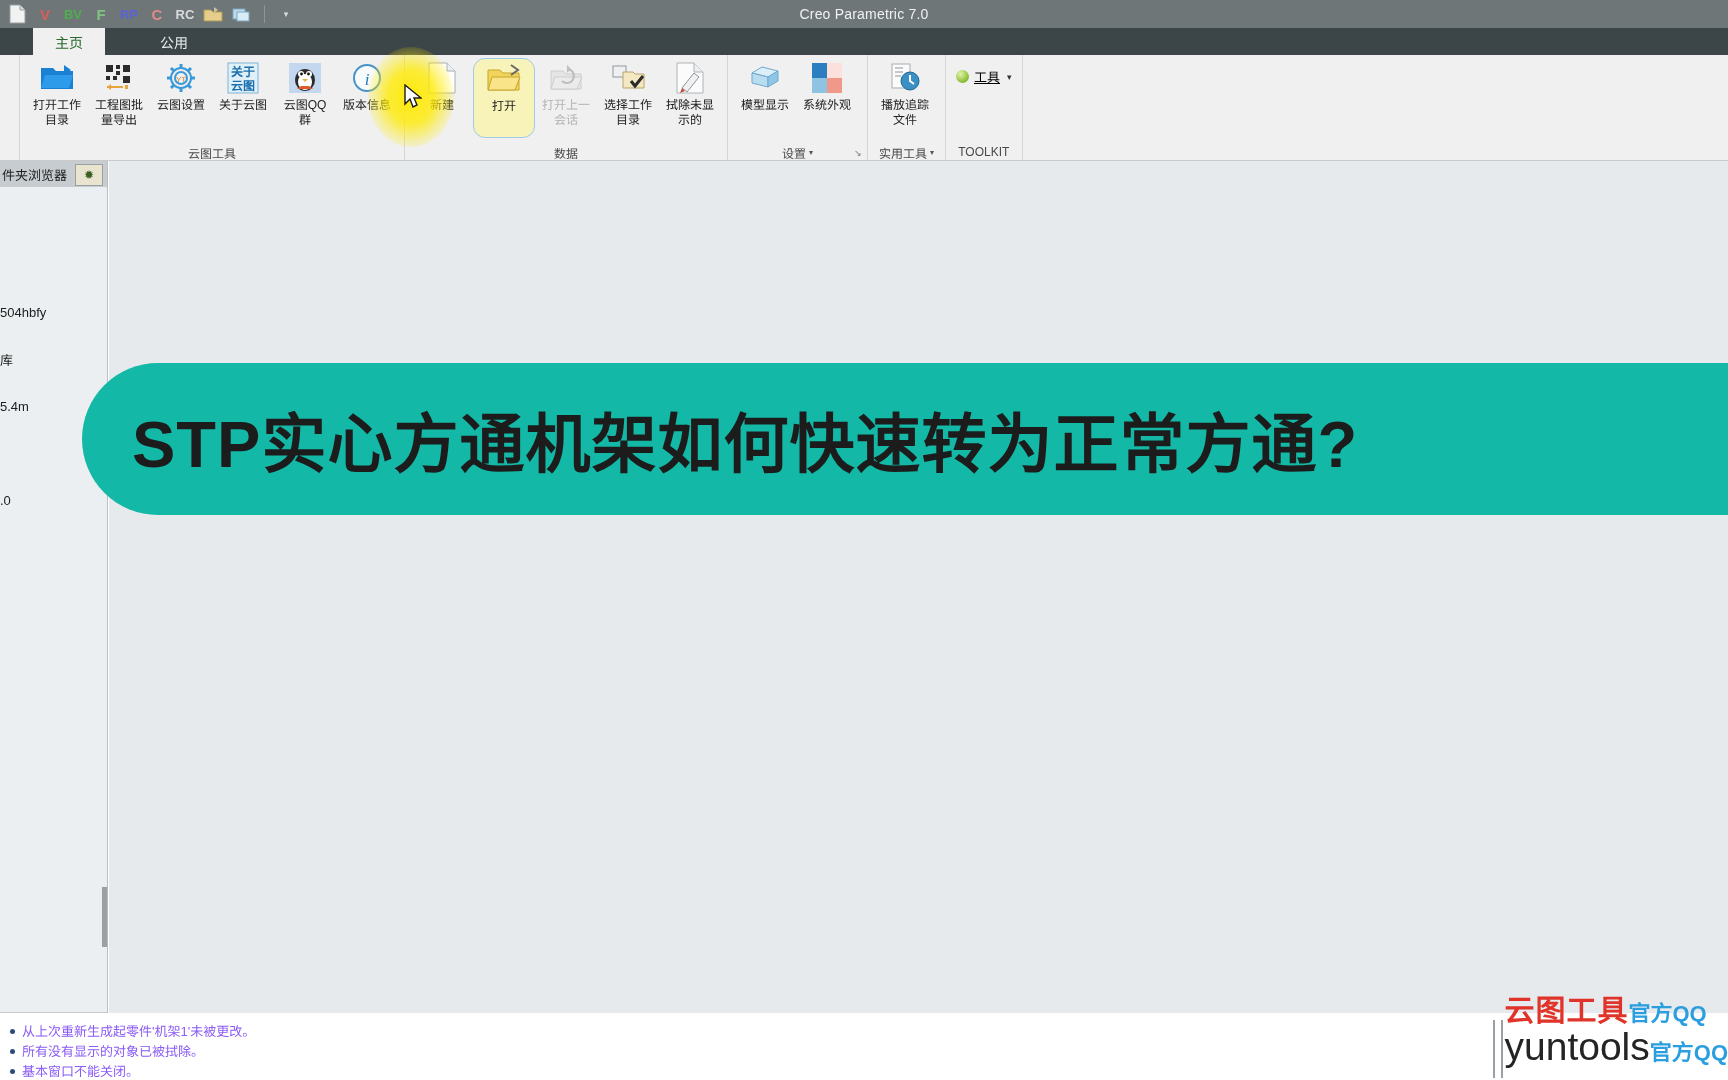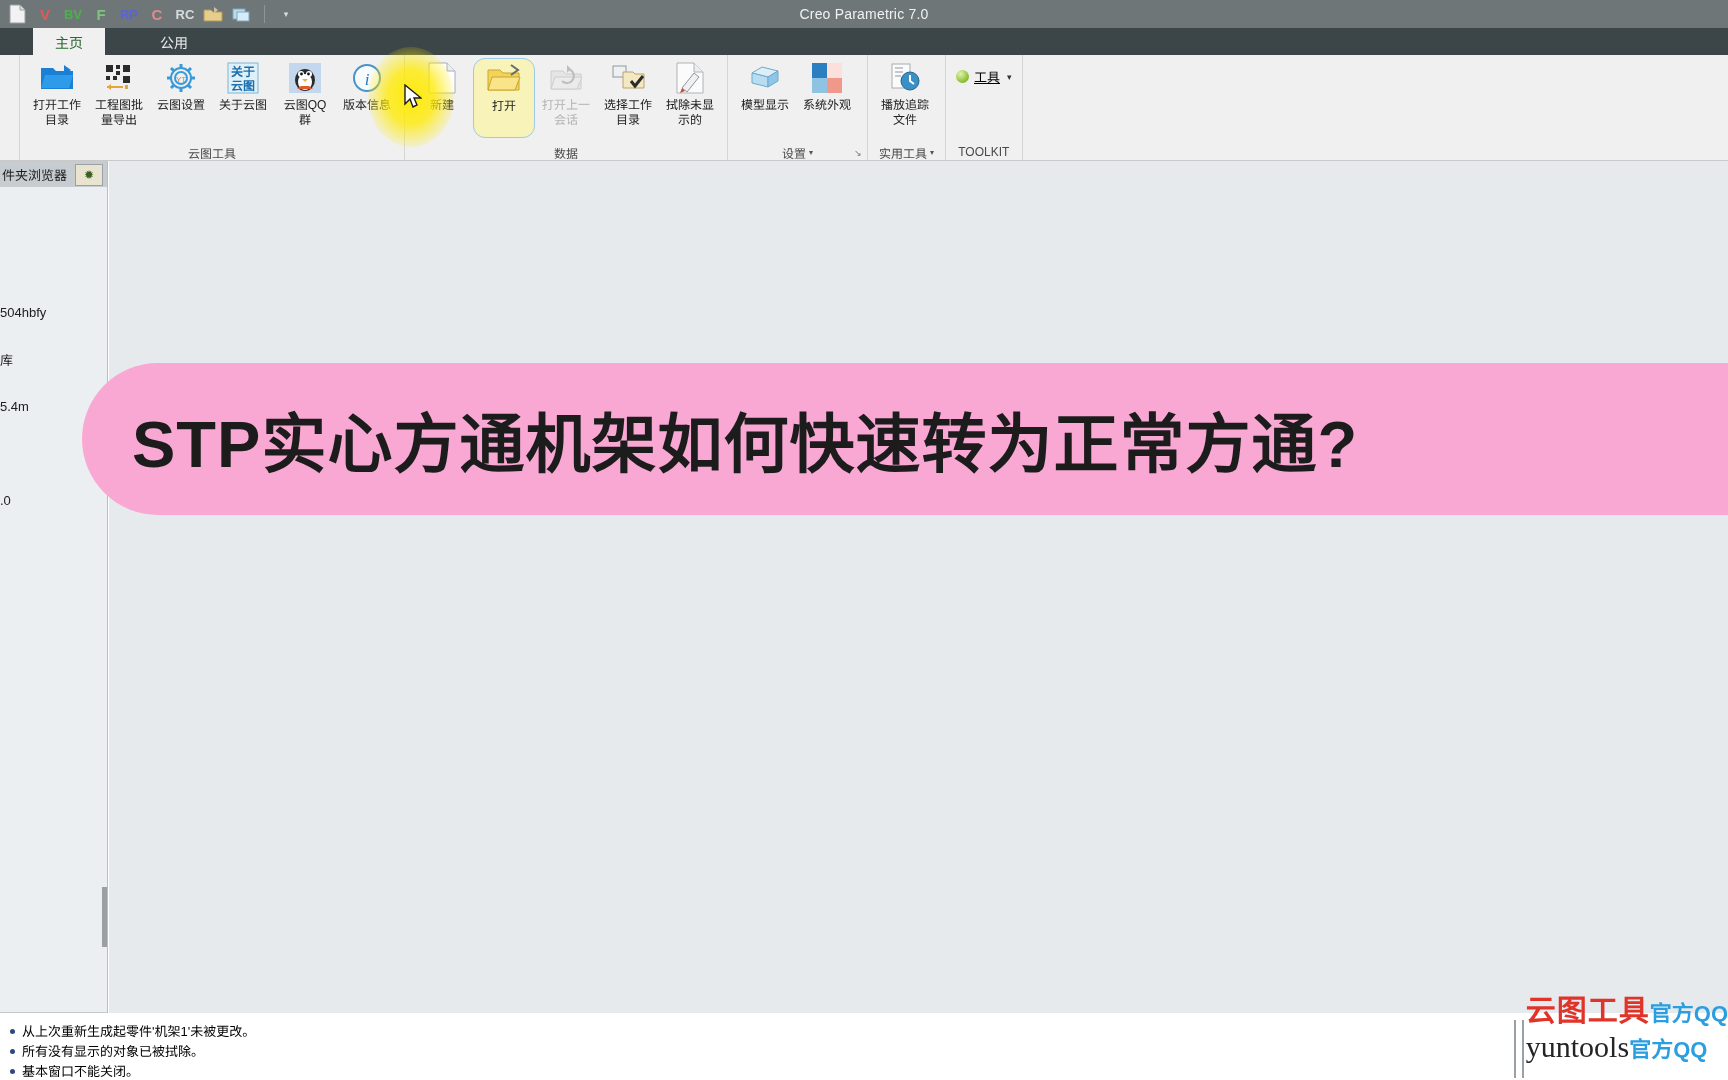--- a/index.html
+++ b/index.html
@@ -181,41 +181,41 @@
   .canvas {
     position: absolute; left: 109px; top: 161px;
     width: 1619px; height: 852px;
     background: #e7eaec;
   }
 
   
   .banner {
     position: absolute; left: 82px; top: 363px;
     width: 1646px; height: 152px;
-    background: #f9a8d4;
+    background: #14b8a6;
     border-radius: 76px 0 0 76px;
     display: flex; align-items: center;
     z-index: 9;
   }
   .banner-text {
     font-family: "Liberation Sans", "DejaVu Sans", sans-serif;
     font-size: 65px; font-weight: bold; color: #1c1c1c;
     letter-spacing: 1px; white-space: nowrap;
     padding-left: 50px;
   }
 
   
   .msgarea {
     position: absolute; left: 0; top: 1014px; width: 1728px; height: 66px;
     background: #ffffff;
     padding: 8px 0 0 10px;
   }
   .msg {
     display: flex; align-items: flex-start; gap: 7px;
-    font-size: 13px; color: #000000; line-height: 19px;
+    font-size: 13px; color: #8b5cf6; line-height: 19px;
     margin-bottom: 1px;
   }
   .msg .bullet {
     width: 5px; height: 5px; border-radius: 50%;
     background: #2c4a7c; margin-top: 7px; flex: none;
   }
 
   
   .watermark {
     position: absolute; right: 0px; bottom: 2px;
@@ -227,22 +227,22 @@
     border-left: 2px solid #9aa0a4; border-right: 2px solid #9aa0a4;
     margin-right: 2px; margin-top: 26px;
   }
   .wm-col { display: flex; flex-direction: column; }
   .wm-row { display: flex; align-items: baseline; }
   .wm-cn {
     font-size: 30px; font-weight: bold; color: #e0342a;
     letter-spacing: 1px; line-height: 34px;
   }
   .wm-en {
-    font-size: 30px; color: #242424; line-height: 34px;
-    font-family: Liberation Serif, serif;
+    font-size: 39px; color: #242424; line-height: 34px;
+    font-family: Liberation Sans, sans-serif;
   }
   .wm-qq {
     font-size: 22px; font-weight: bold; color: #2b9ee0;
     line-height: 32px; white-space: nowrap;
   }
 </style>
 </head>
 <body>
 
 <div id="app">

